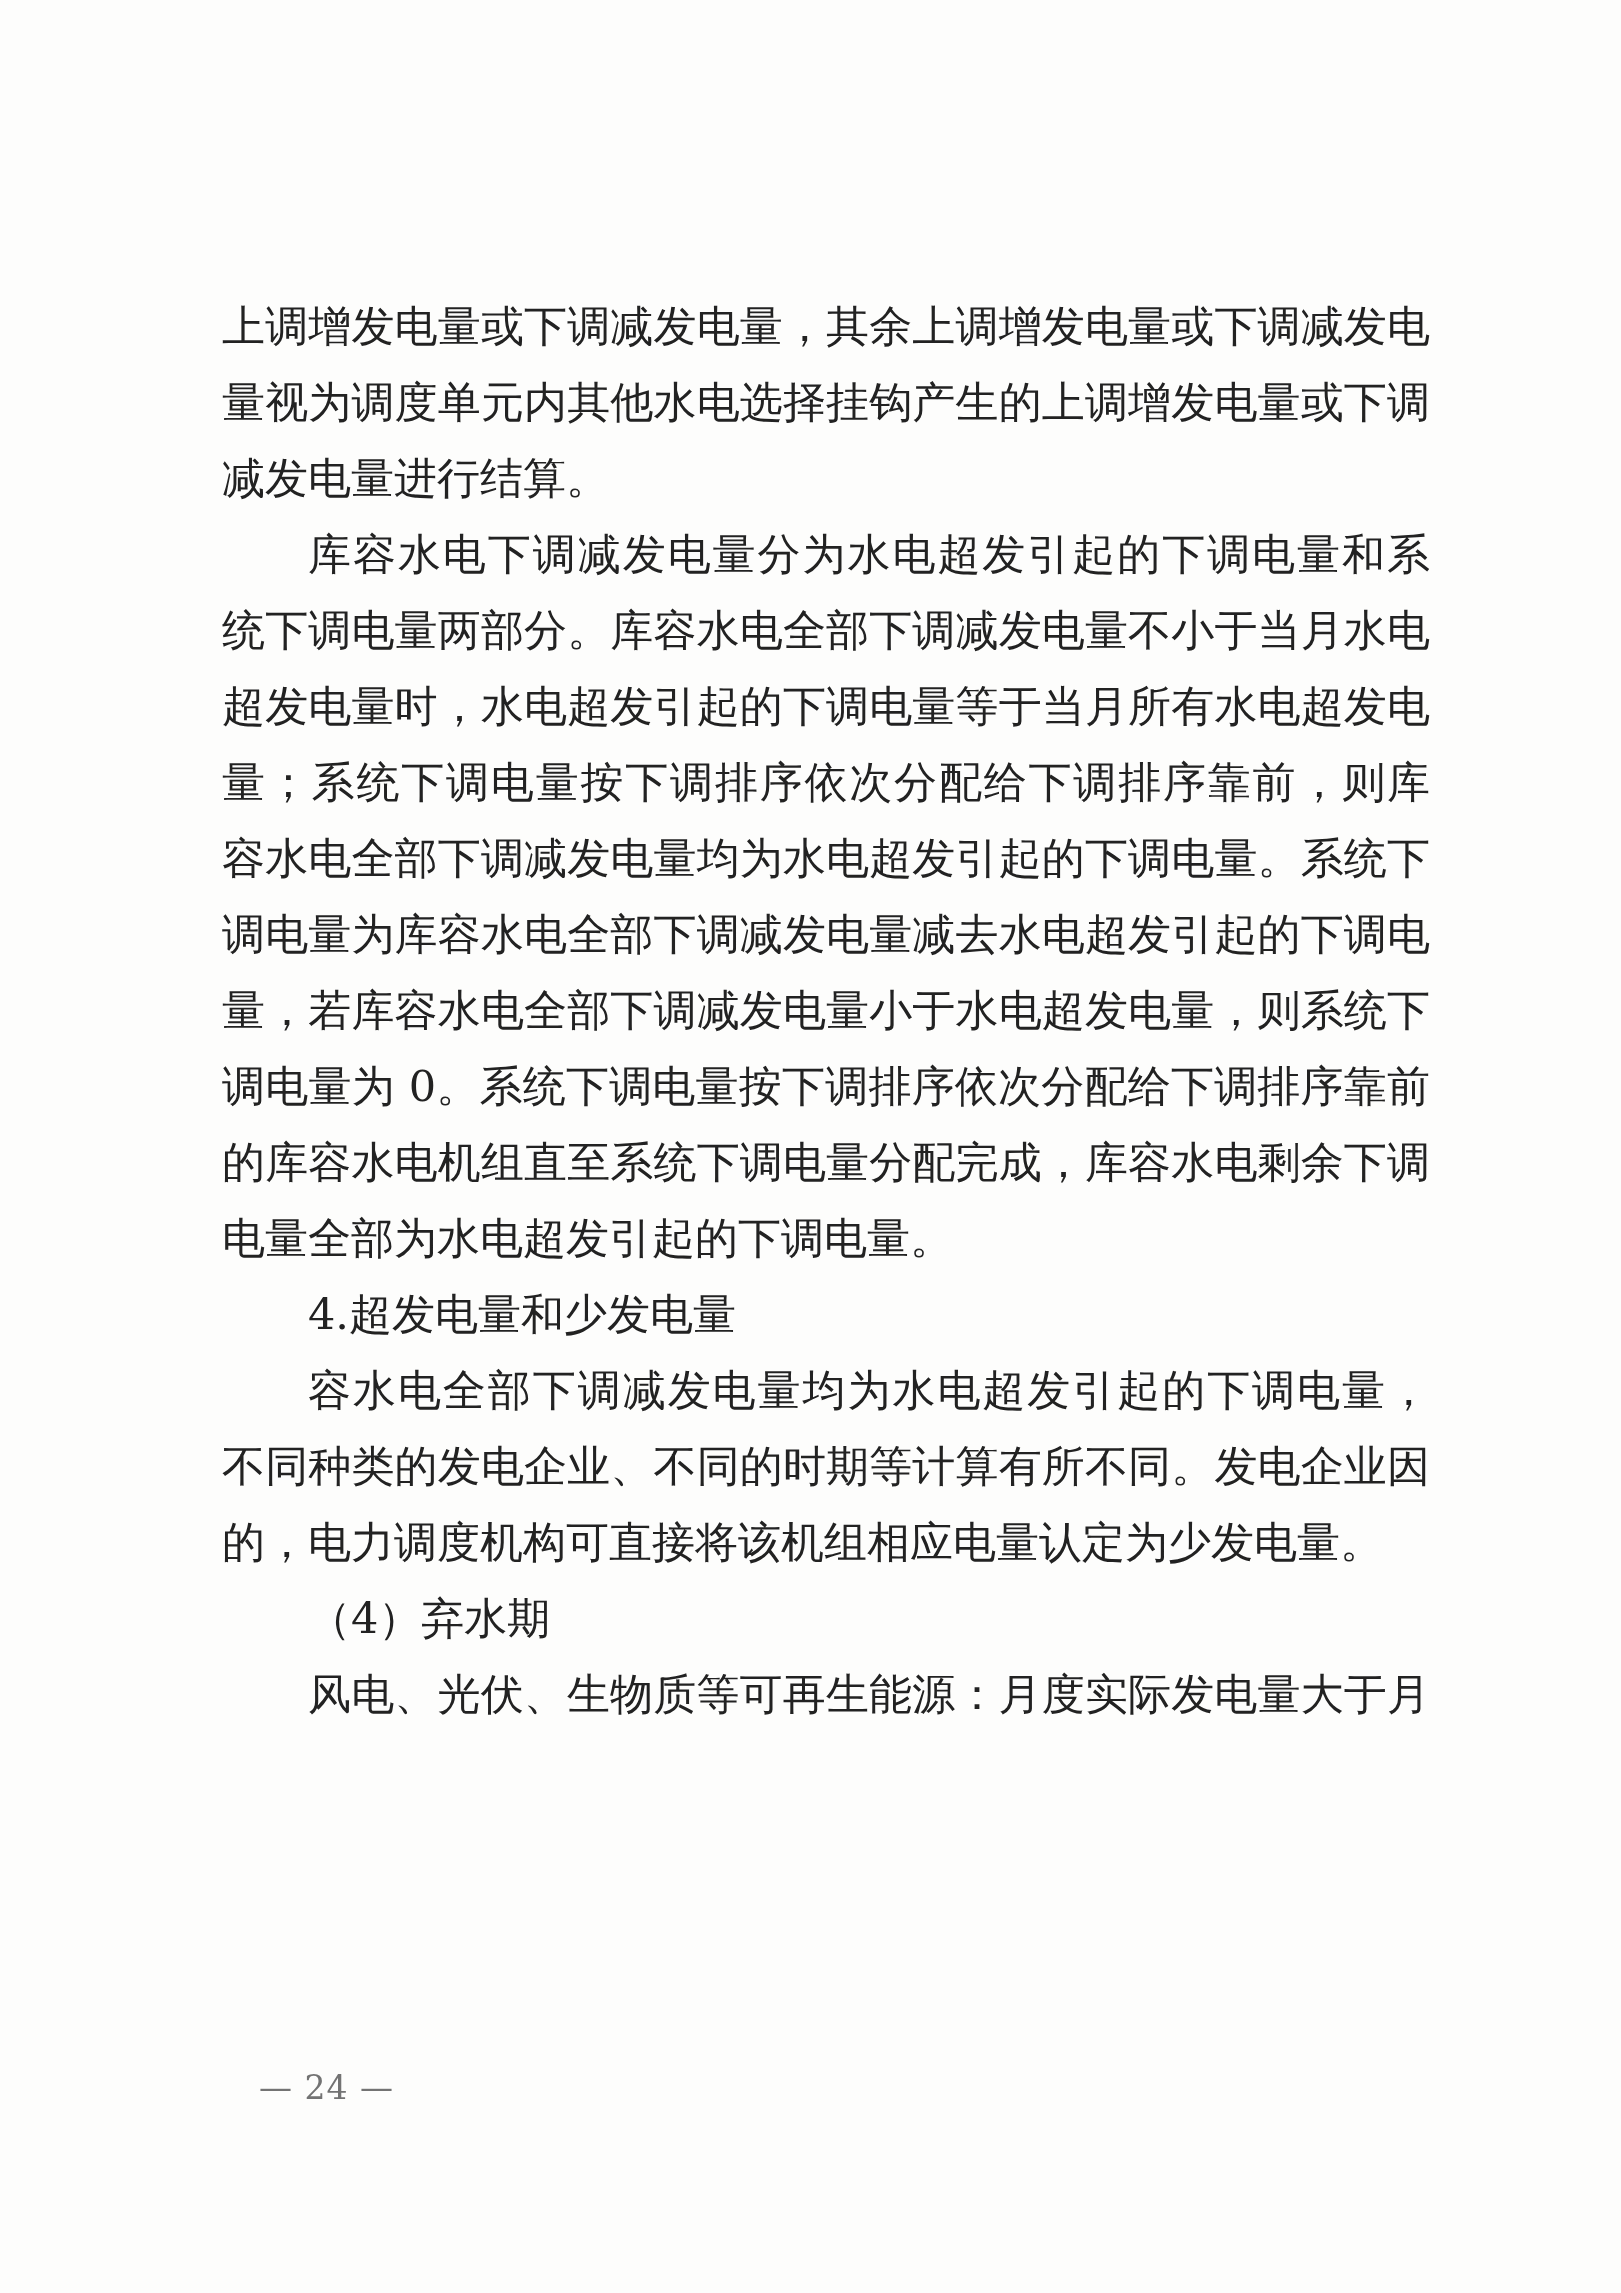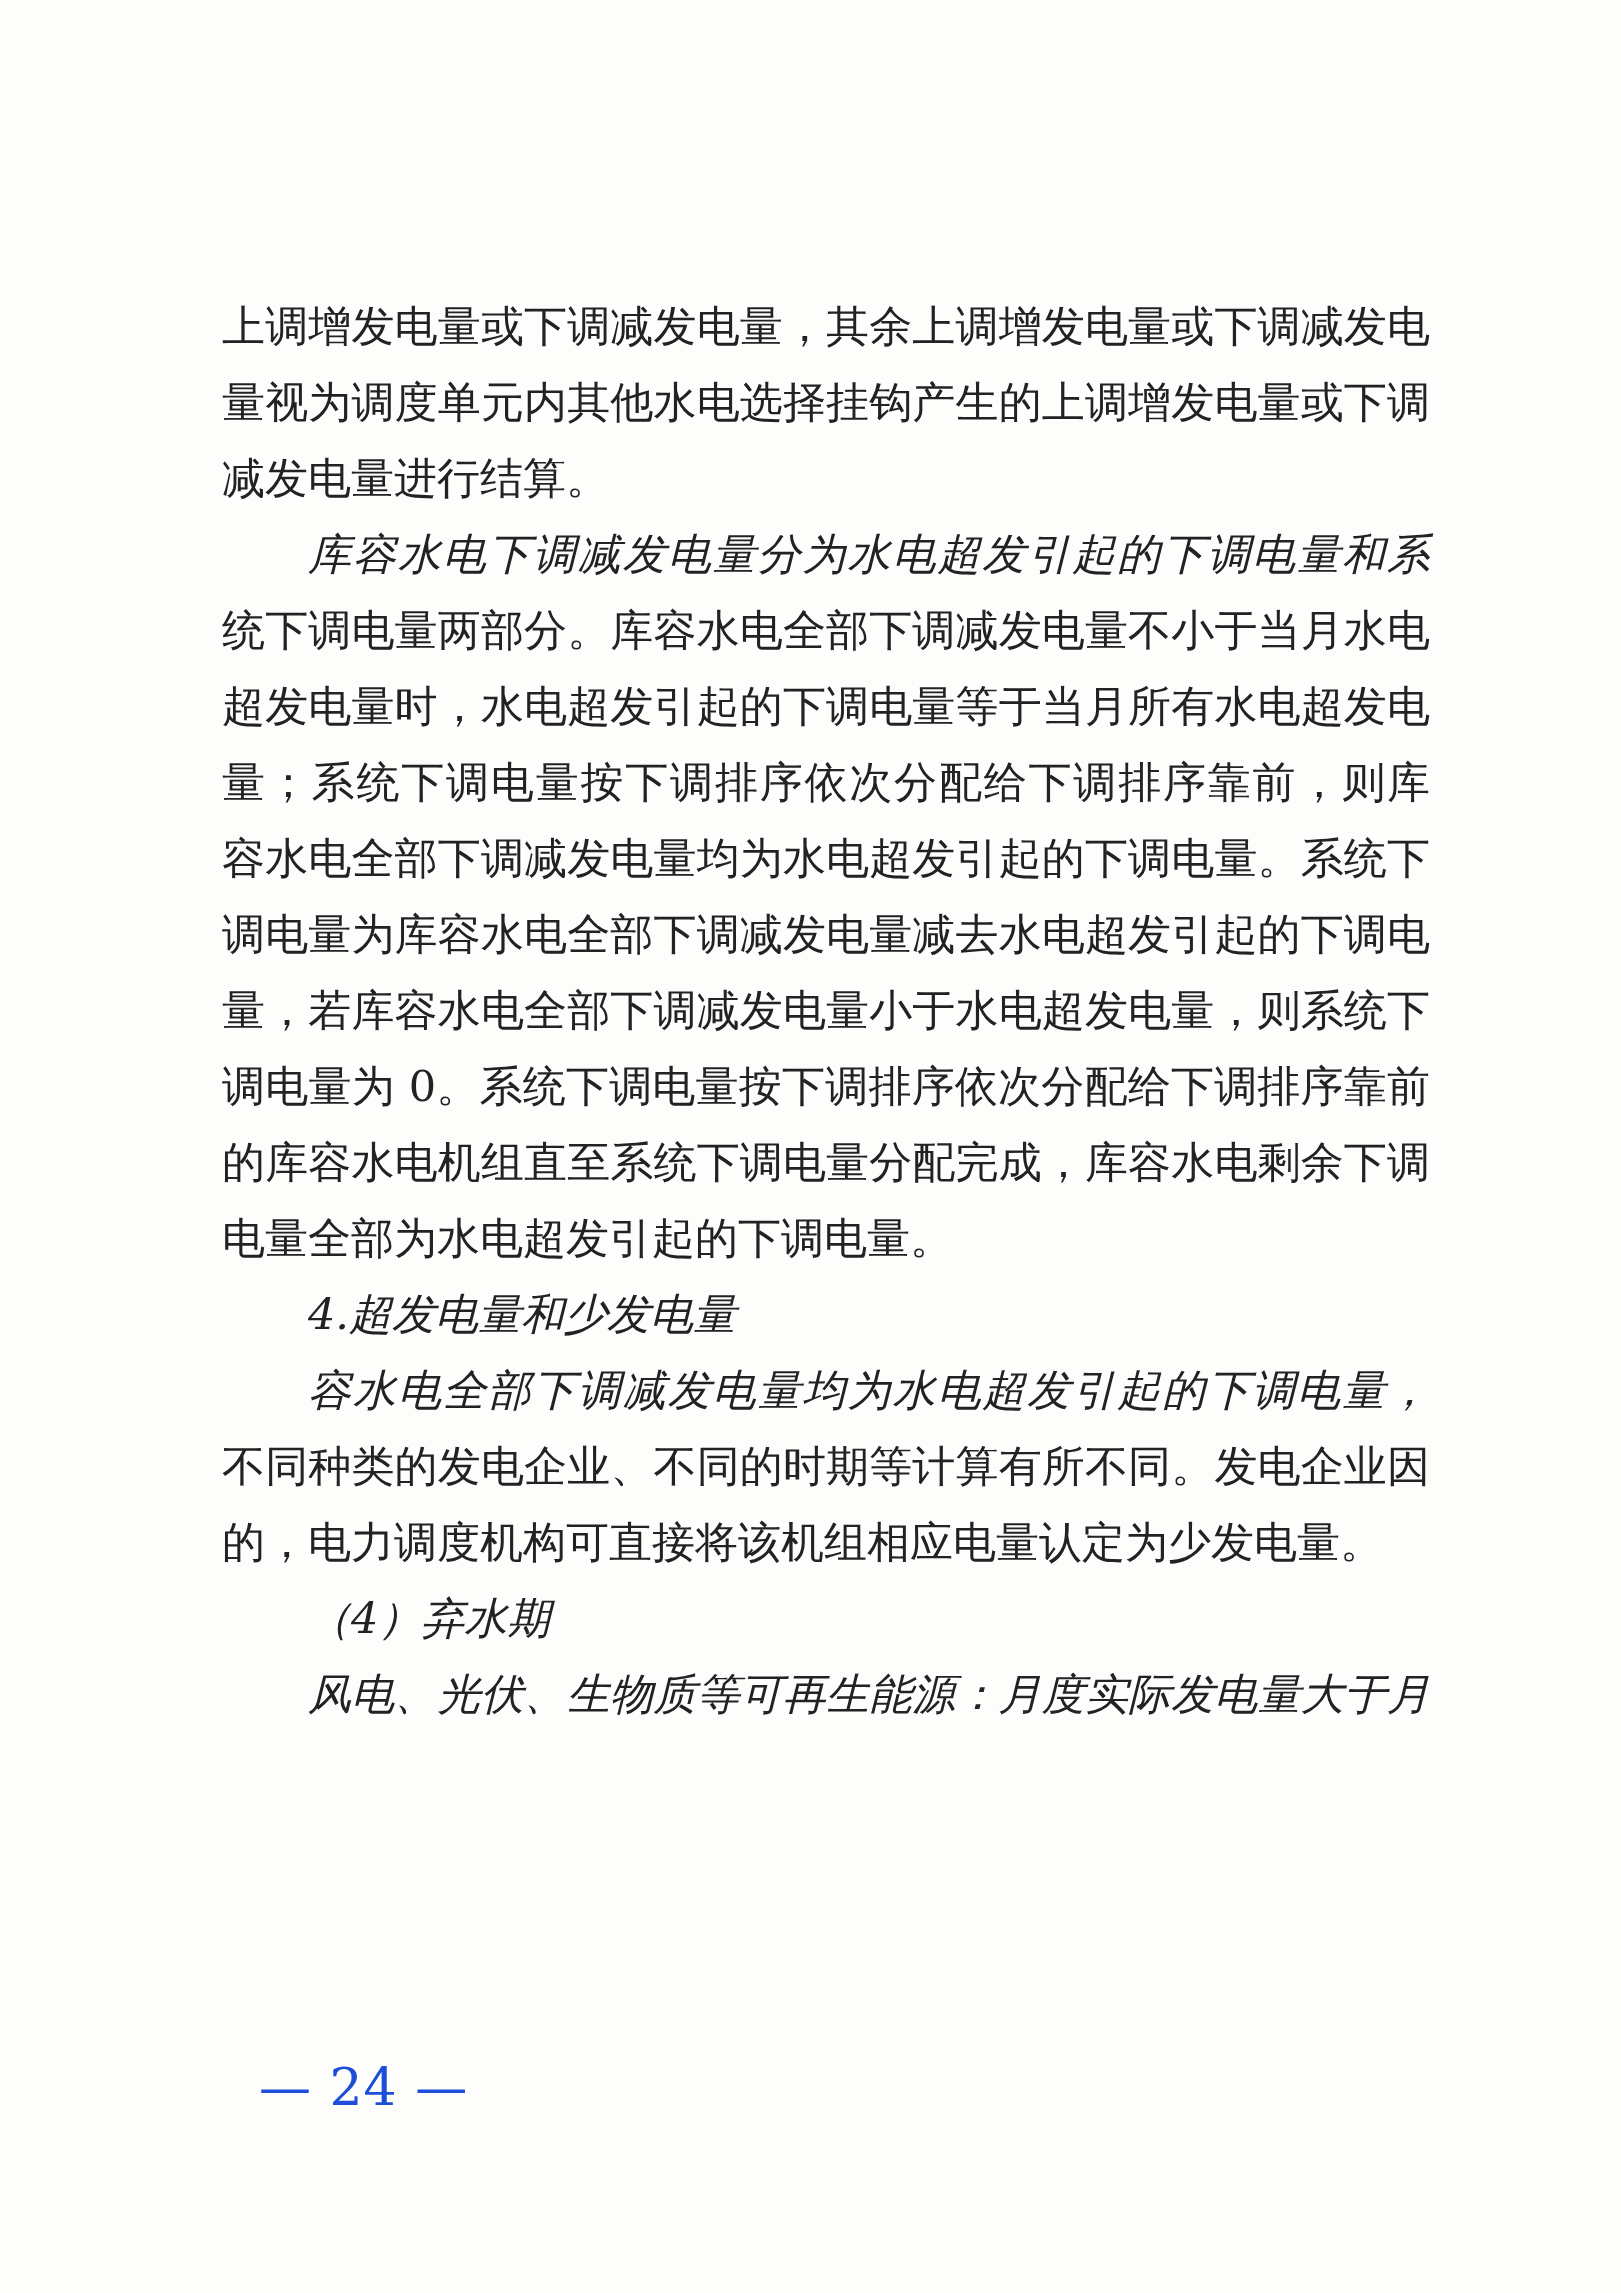--- a/index.html
+++ b/index.html
@@ -31,30 +31,30 @@
     color: #222;
     font-weight: 400;
   }
   
   .j {
     text-align: justify;
     text-align-last: justify;
     text-justify: inter-character;
   }
   
-  .i { text-indent: 86px; font-style: italic; }
+  .i { text-indent: 86px; }
   
   .t { letter-spacing: -0.9px; }
   .footer {
     position: absolute;
     left: 259px;
     top: 2064px;
-    font-size: 52px;
+    font-size: 33px;
     line-height: 47px;
-    color: #1d4ed8;
+    color: #737373;
     letter-spacing: 1px;
   }
 </style>
 </head>
 <body>
 
 <div class="page">
   <div class="textblock">
     <div class="line j">上调增发电量或下调减发电量，其余上调增发电量或下调减发电</div>
     <div class="line j">量视为调度单元内其他水电选择挂钩产生的上调增发电量或下调</div>

